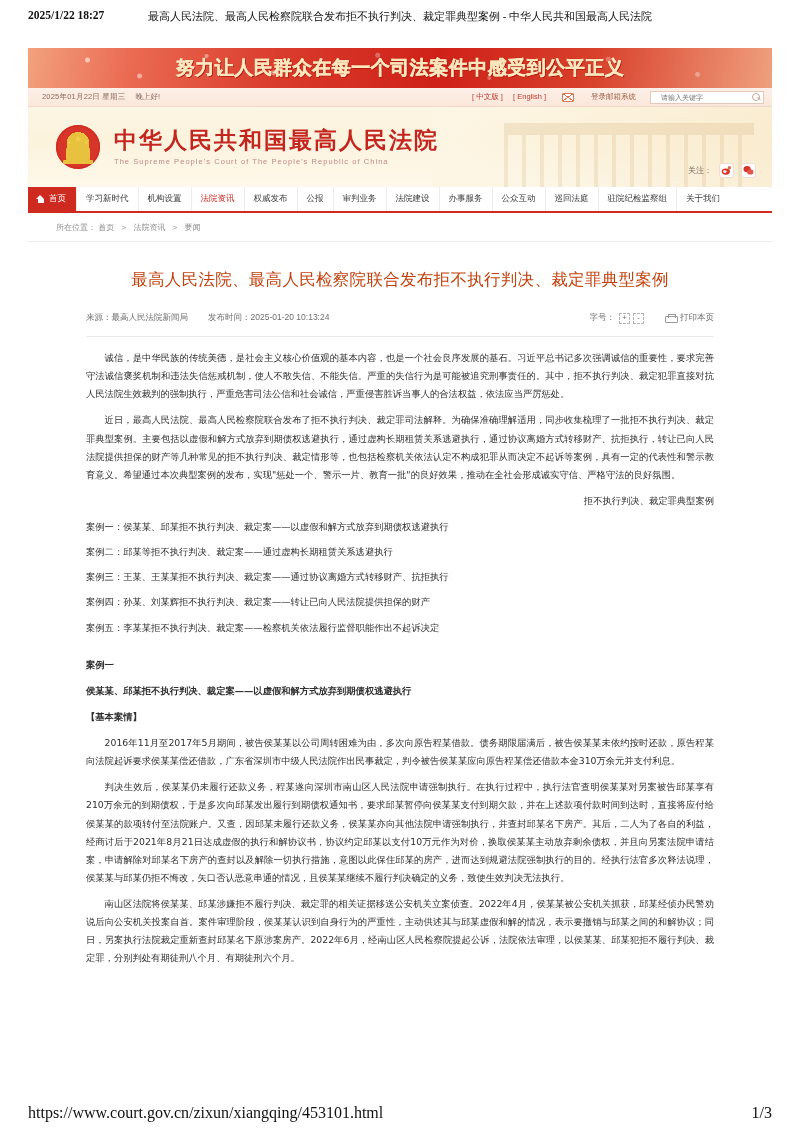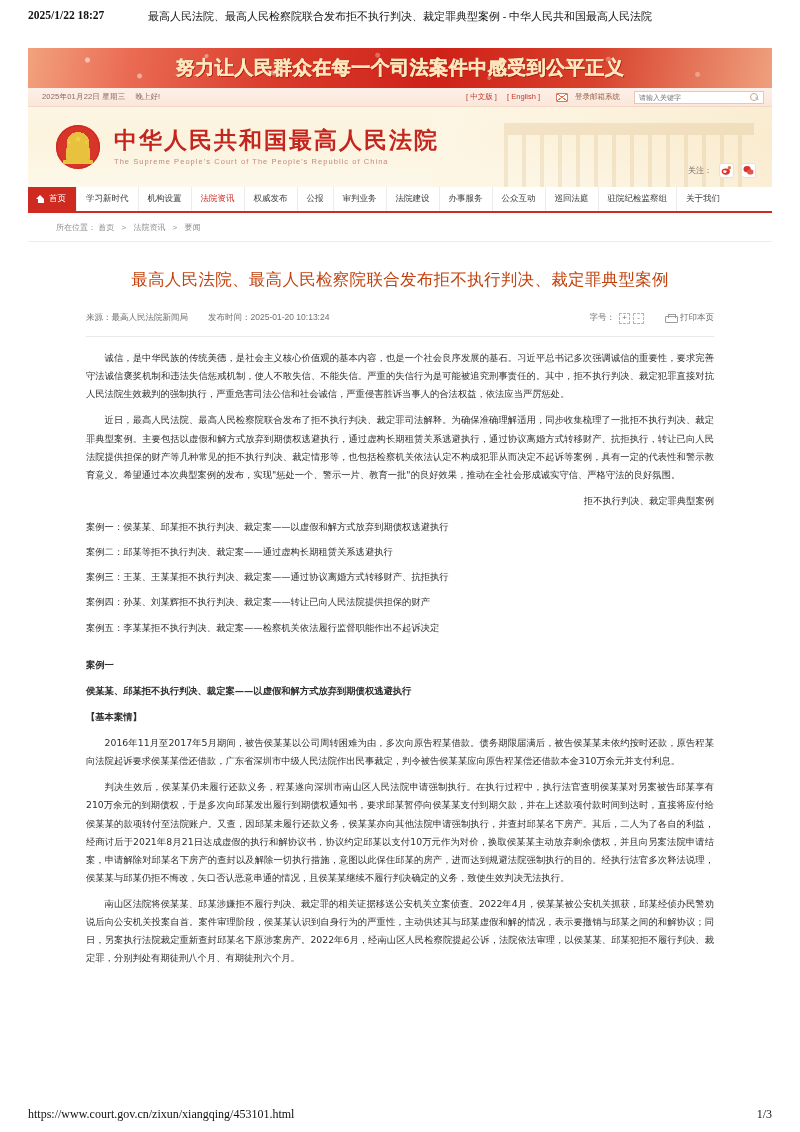--- a/index.html
+++ b/index.html
@@ -74,37 +74,37 @@
     font-size: 7.5px;
     color: #8a6a5c;
   }
   .topbar .tb-date { white-space: nowrap; letter-spacing: .2px; }
   .topbar .tb-greet { margin-left: 10px; white-space: nowrap; }
   .topbar .tb-spacer { flex: 1; }
   .topbar .tb-lang { color: #c0392b; white-space: nowrap; }
   .topbar .tb-lang b { font-weight: 400; }
   .topbar .tb-lang .sep { display: inline-block; width: 6px; }
   .topbar .tb-mail {
-    display: flex; align-items: center; gap: 7px;
+    display: flex; align-items: center; gap: 17px;
     margin-left: 16px; color: #9c5f44; white-space: nowrap;
   }
   .mail-ic {
     width: 12px; height: 9px; border: 1px solid #d77a55;
     position: relative; border-radius: 1px; background: #fff;
   }
   .mail-ic:before {
     content:""; position:absolute; left:0; top:0; width:100%; height:100%;
     background: linear-gradient(to bottom right, transparent 44%, #d77a55 44%, #d77a55 52%, transparent 52%),
                 linear-gradient(to bottom left, transparent 44%, #d77a55 44%, #d77a55 52%, transparent 52%);
   }
   .topbar .tb-search {
     margin-left: 14px;
-    width: 130px; height: 13px;
+    width: 114px; height: 13px;
     background: #fff; border: 1px solid #e6c8b4;
-    display: flex; align-items: center; padding: 0 4px;
+    display: flex; align-items: center; padding: 0 10px;
   }
   .topbar .tb-search input {
     flex: 1; border: 0; outline: 0; font-size: 7px; color: #b9a79d;
     font-family: "Liberation Sans", sans-serif; background: transparent;
   }
   .srch-ic { width: 9px; height: 9px; position: relative; flex: none; }
   .srch-ic:before {
     content:""; position:absolute; left:0; top:0; width:6px; height:6px;
     border:1px solid #c9a893; border-radius:50%;
   }
@@ -289,21 +289,21 @@
   .body-txt p.bold { font-weight: 700; text-indent: 0; }
   .body-txt p.caselist { text-indent: 0; margin-bottom: 7px; }
   .gap { height: 12px; }
 
   
   .print-foot {
     position: absolute; left: 0; bottom: 0; width: 800px;
     padding: 0 28px 10px 28px;
     display: flex; align-items: flex-end; justify-content: space-between;
     font-family: "Liberation Serif", "DejaVu Serif", serif;
-    font-size: 12px; color: #111;
+    font-size: 16px; color: #111;
   }
 </style>
 </head>
 <body>
 
 <div class="print-head">
   <div class="ph-date">2025/1/22 18:27</div>
   <div class="ph-title">最高人民法院、最高人民检察院联合发布拒不执行判决、裁定罪典型案例 - 中华人民共和国最高人民法院</div>
 </div>
 

